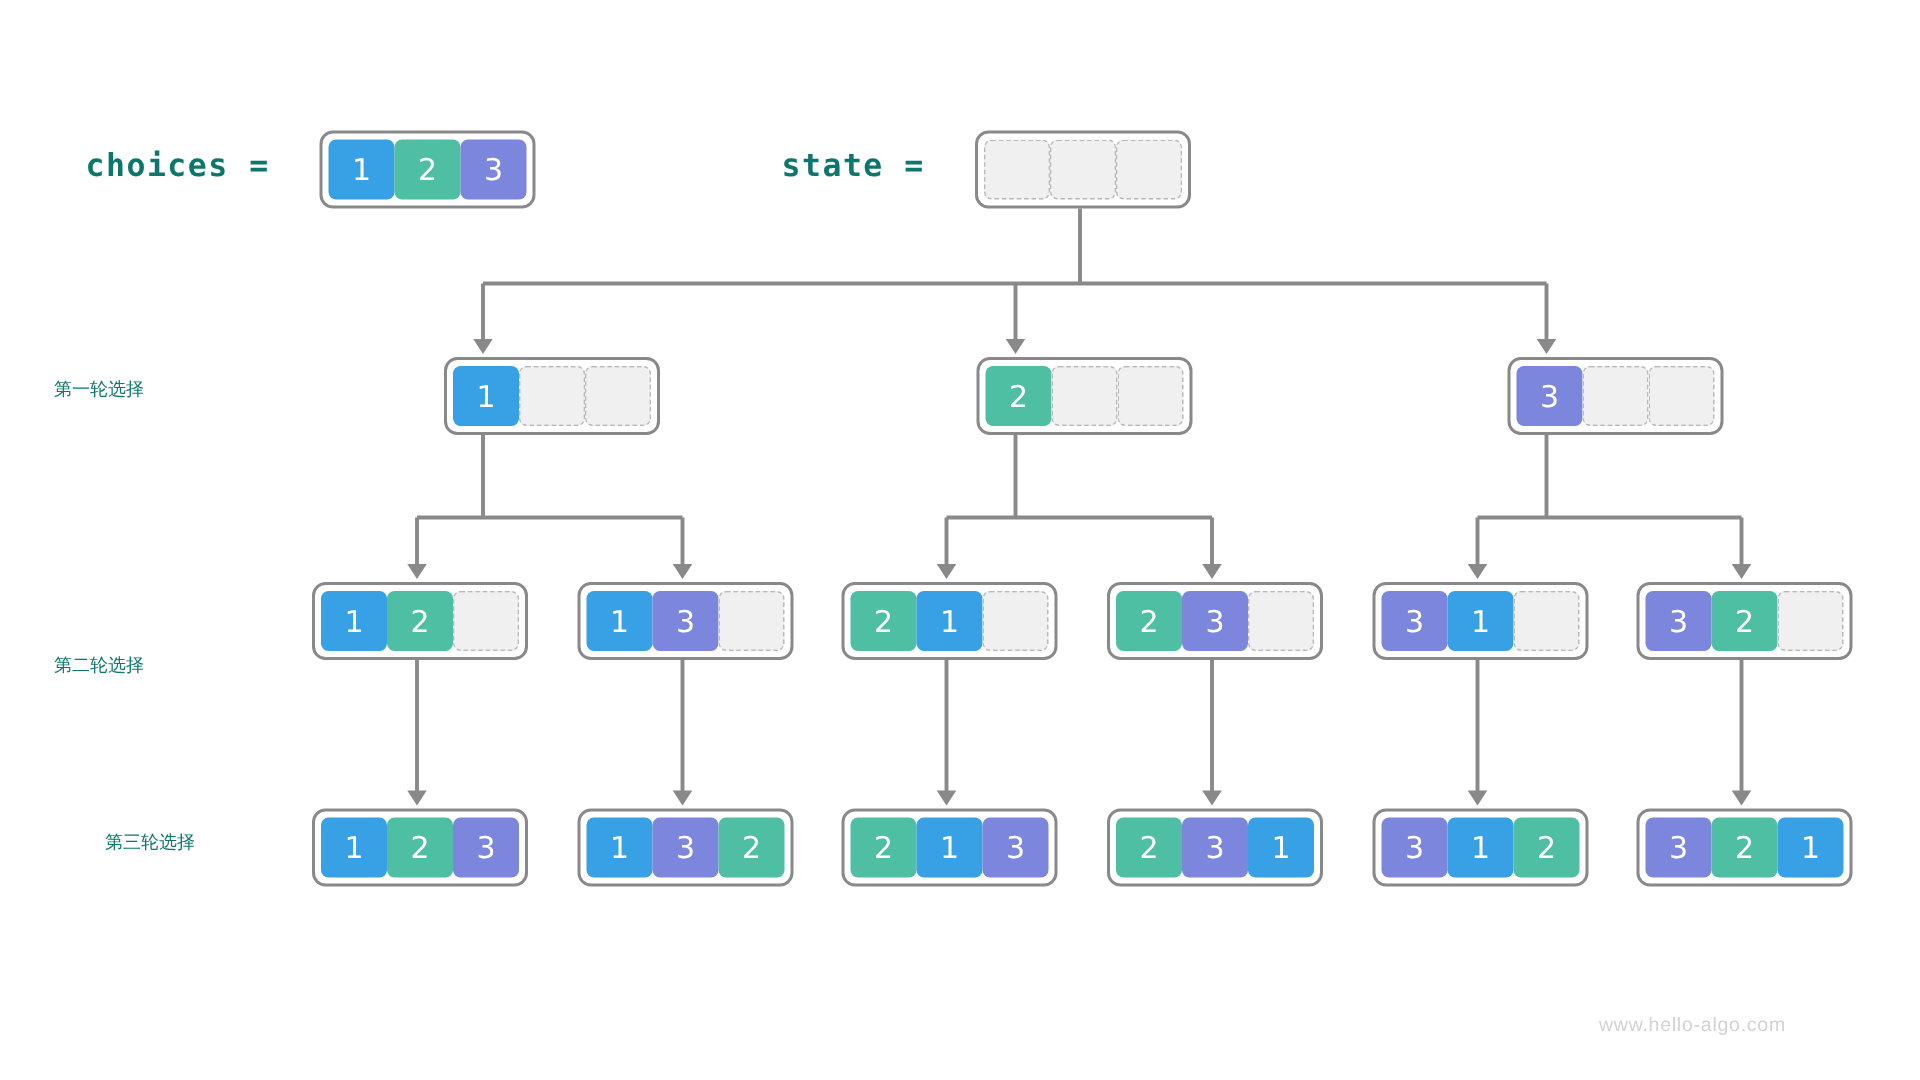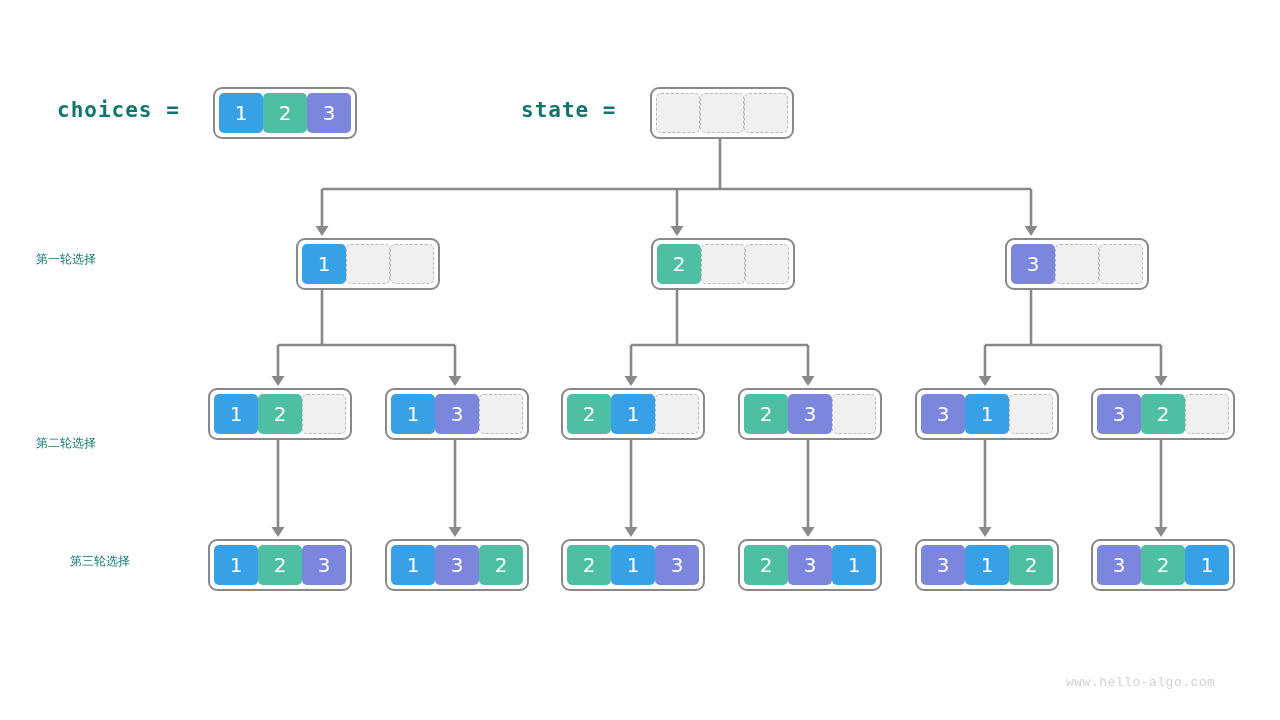--- a/index.html
+++ b/index.html
@@ -27,21 +27,21 @@
   }
   .row-label {
     position: absolute;
     font-family: "DejaVu Sans", "Liberation Sans", sans-serif;
     font-size: 12px;
     color: #0f766e;
     white-space: nowrap;
   }
   .watermark {
     position: absolute;
-    font-family: Liberation Mono, monospace;
+    font-family: Liberation Sans, sans-serif;
     font-size: 13px;
     color: #d2d2d2;
     letter-spacing: 0.5px;
     white-space: nowrap;
   }
   
   .node {
     position: absolute;
     box-sizing: border-box;
     display: flex;

